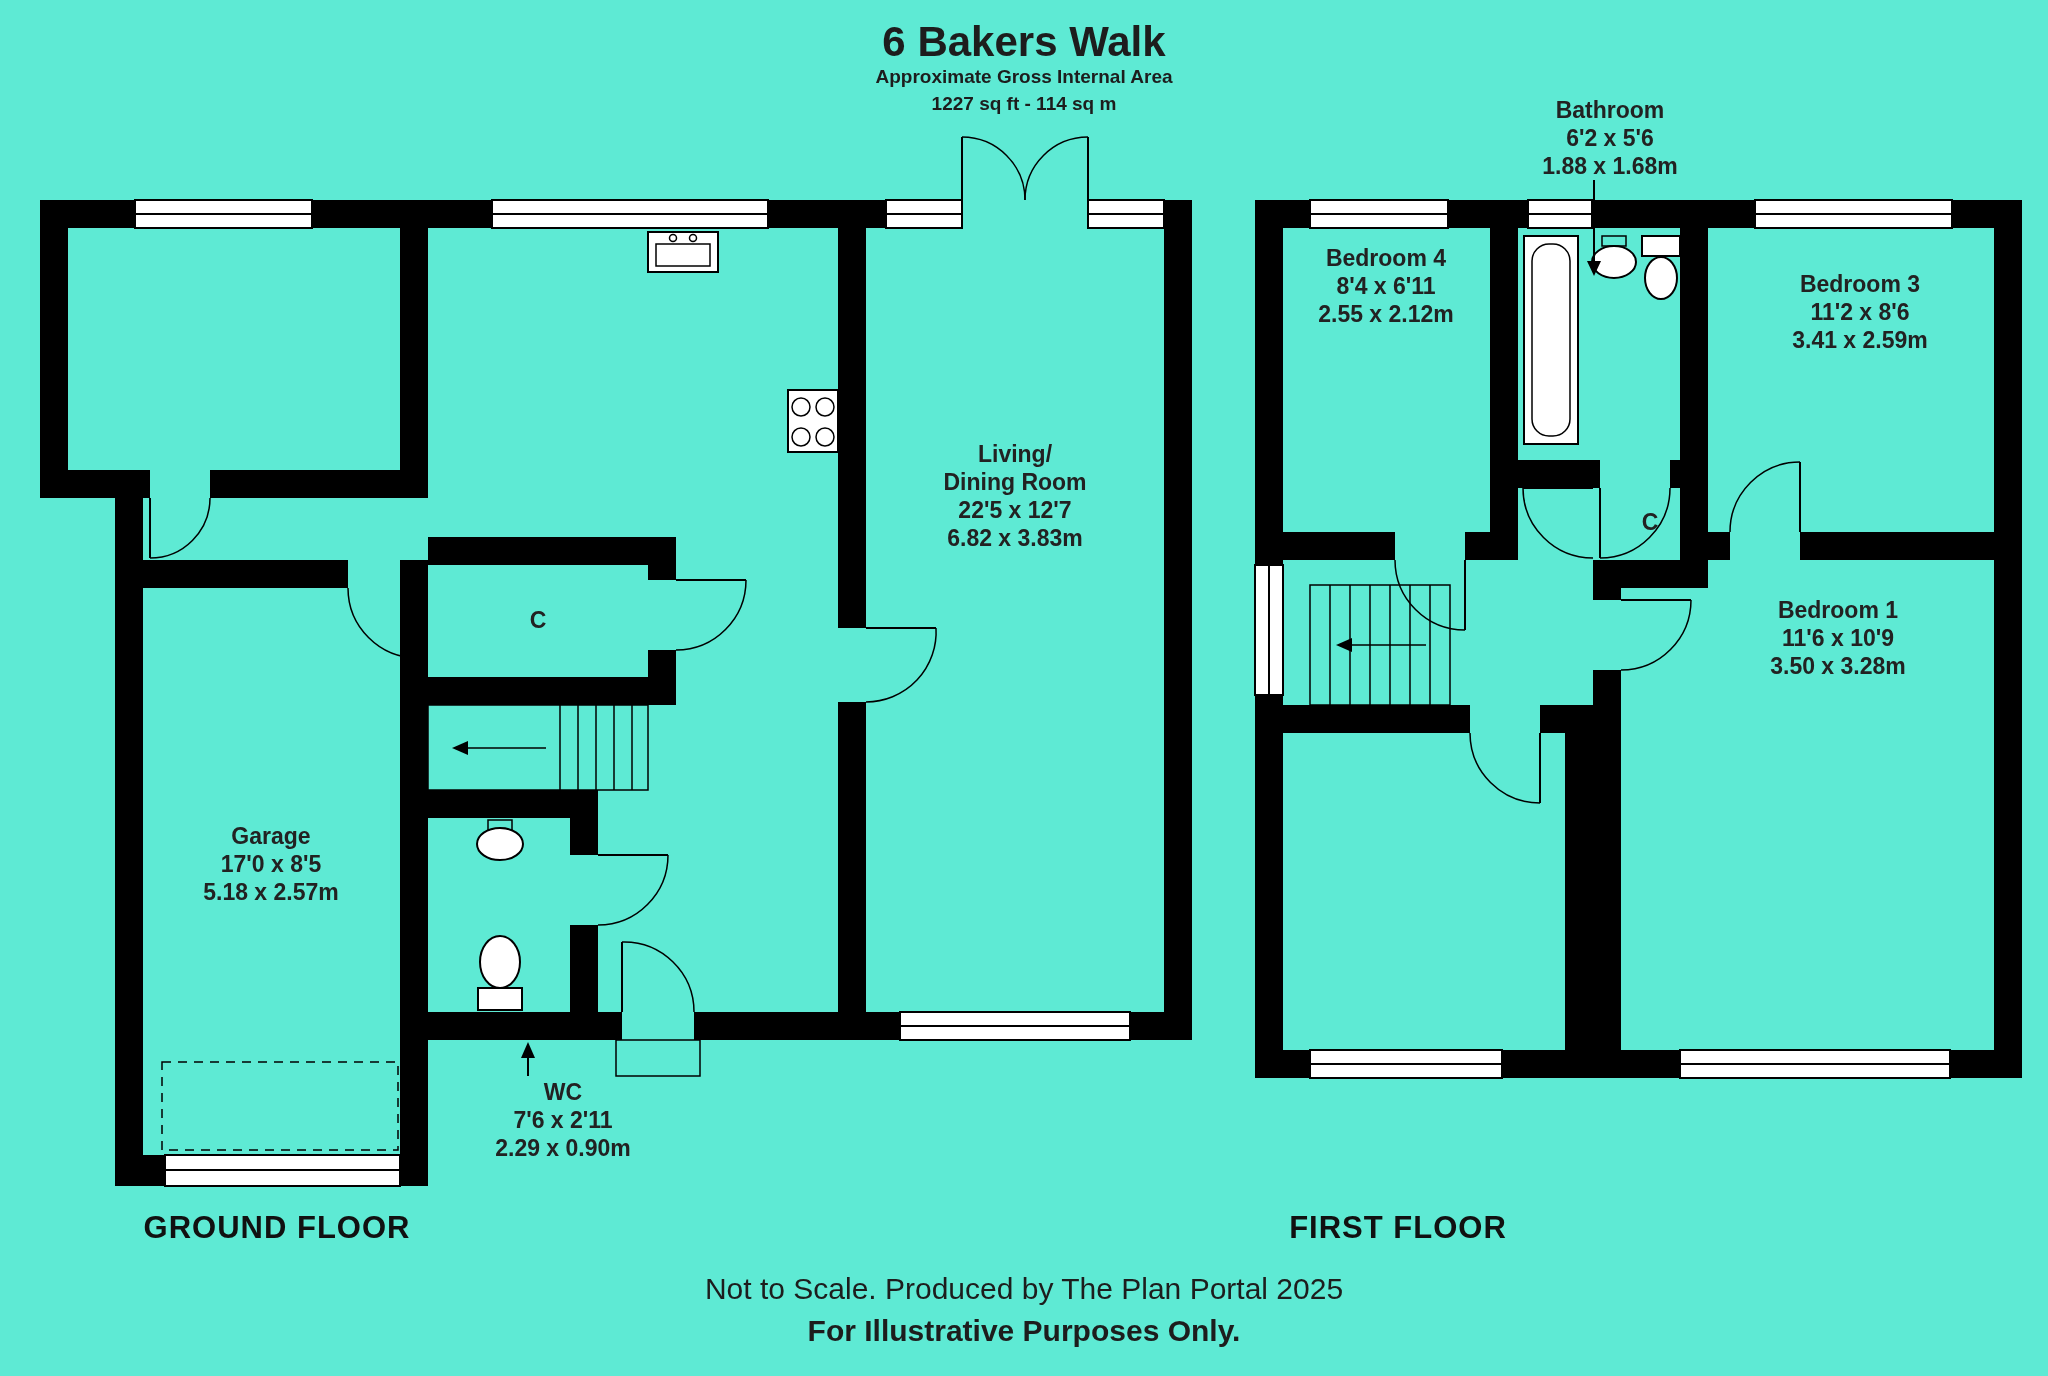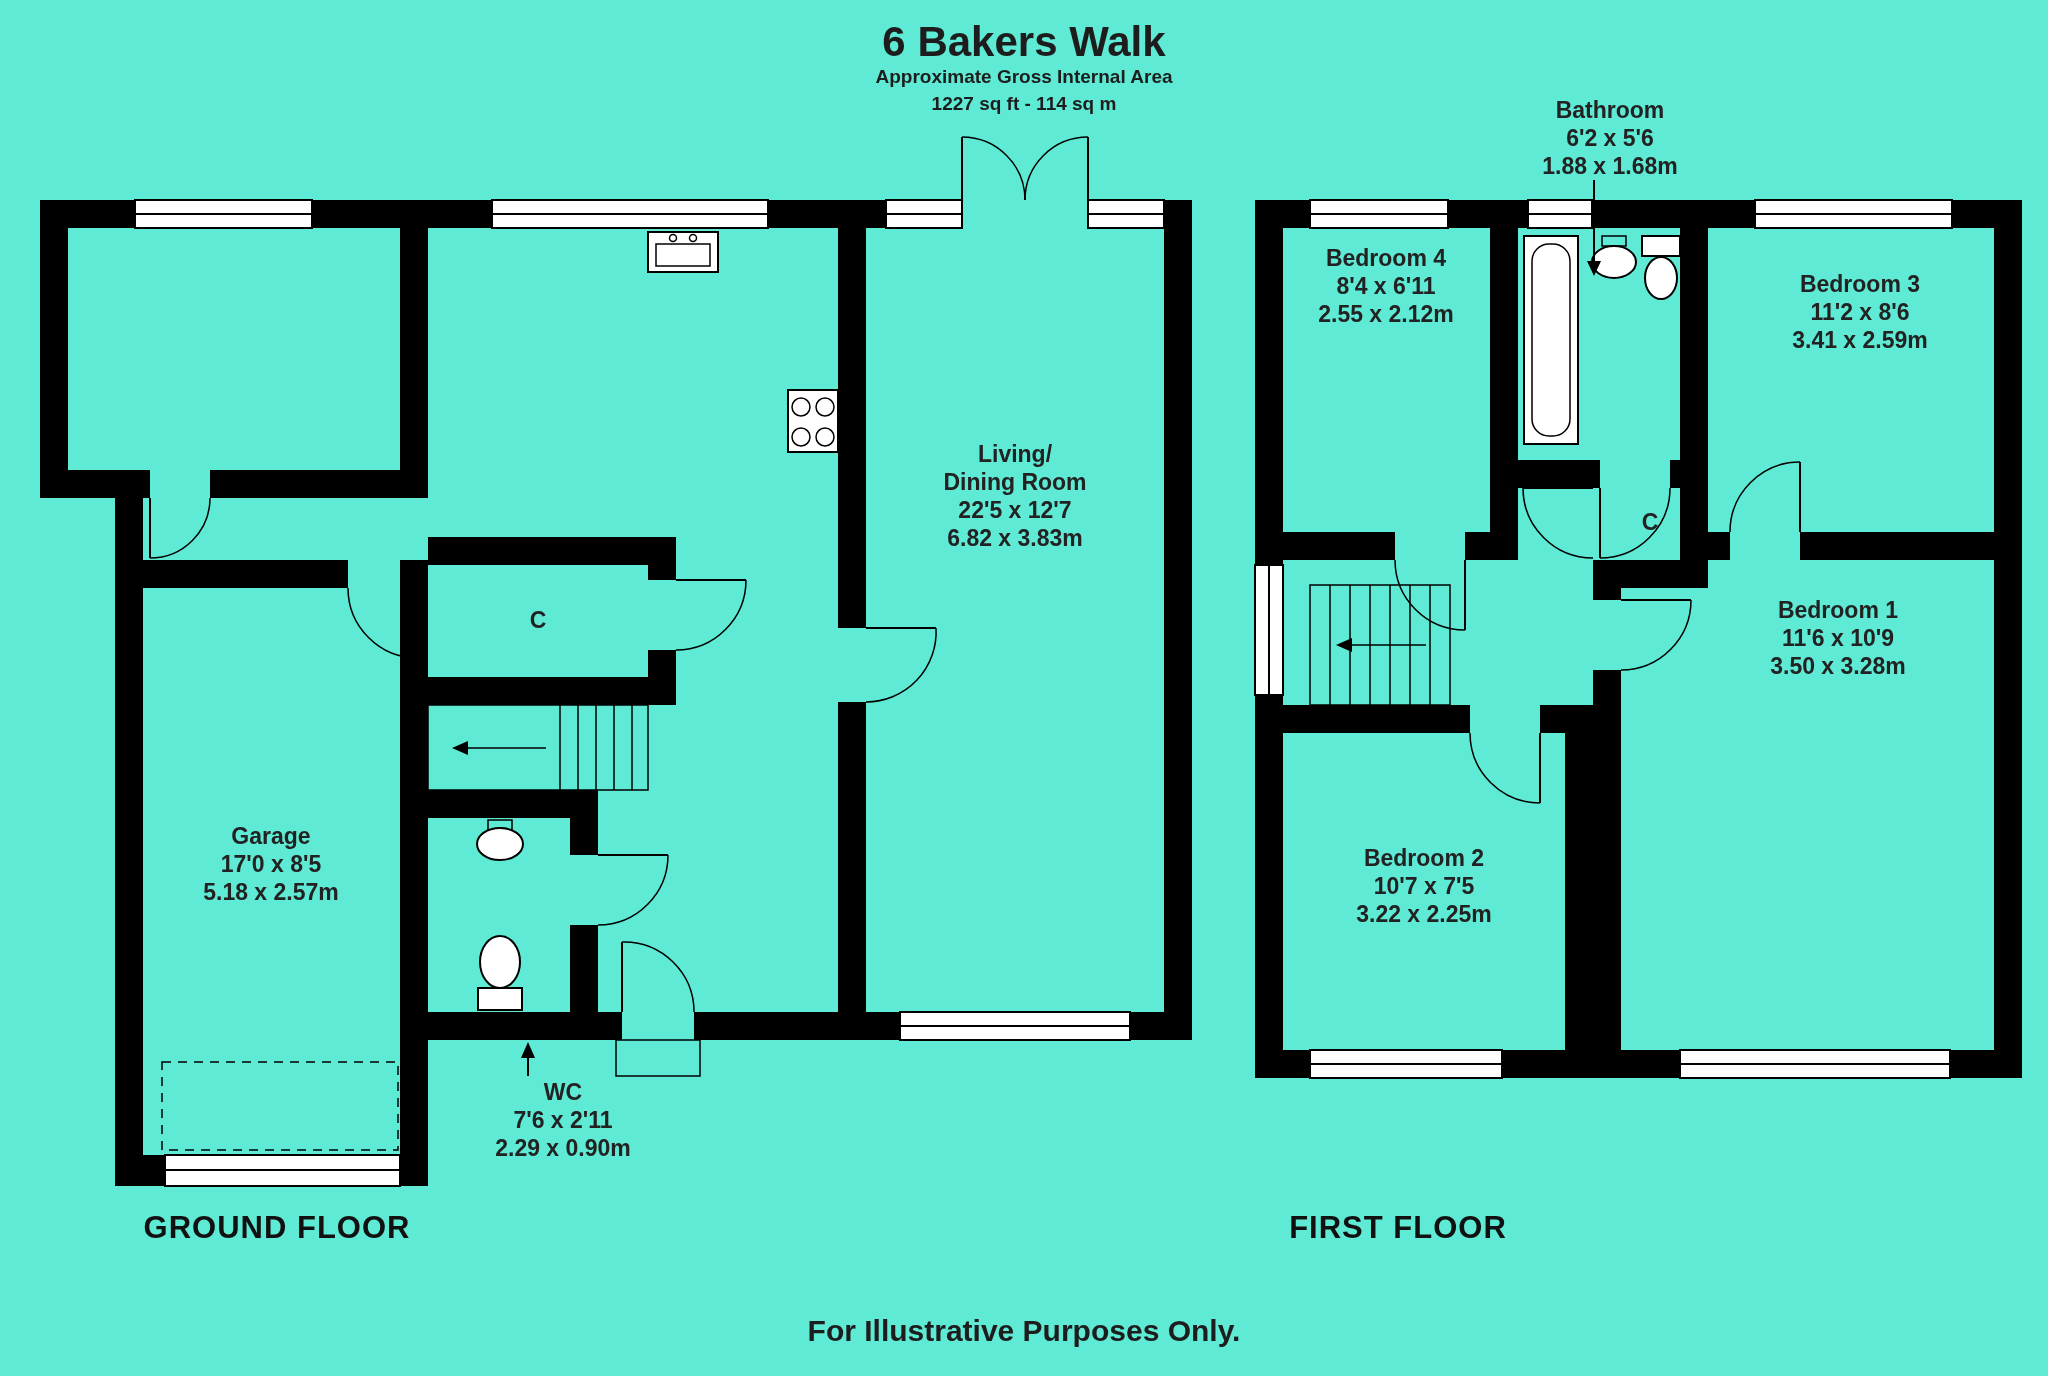--- a/index.html
+++ b/index.html
@@ -312,32 +312,28 @@
     <div>8'4 x 6'11</div>
     <div>2.55 x 2.12m</div>
   </div>
 
   <div class="room-label" style="left:1860px;top:270px;">
     <div>Bedroom 3</div>
     <div>11'2 x 8'6</div>
     <div>3.41 x 2.59m</div>
   </div>
 
-  <div class="room-label" style="left:1424px;top:844px;">
-    <div>Bedroom 2</div>
-    <div>10'7 x 7'5</div>
-    <div>3.22 x 2.25m</div>
-  </div>
 
   <div class="room-label" style="left:1838px;top:596px;">
     <div>Bedroom 1</div>
     <div>11'6 x 10'9</div>
     <div>3.50 x 3.28m</div>
   </div>
 
   <div class="room-label" style="left:1650px;top:508px;">C</div>
 
   <div class="floor-label" style="left:277px;top:1210px;">GROUND FLOOR</div>
   <div class="floor-label" style="left:1398px;top:1210px;">FIRST FLOOR</div>
 
+  <div class="abs ctr footer1" style="left:1024px;top:1272px;">Not to Scale. Produced by The Plan Portal 2025</div>
   <div class="abs ctr footer2" style="left:1024px;top:1314px;">For Illustrative Purposes Only.</div>
 
 </div>
 
 </body></html>

